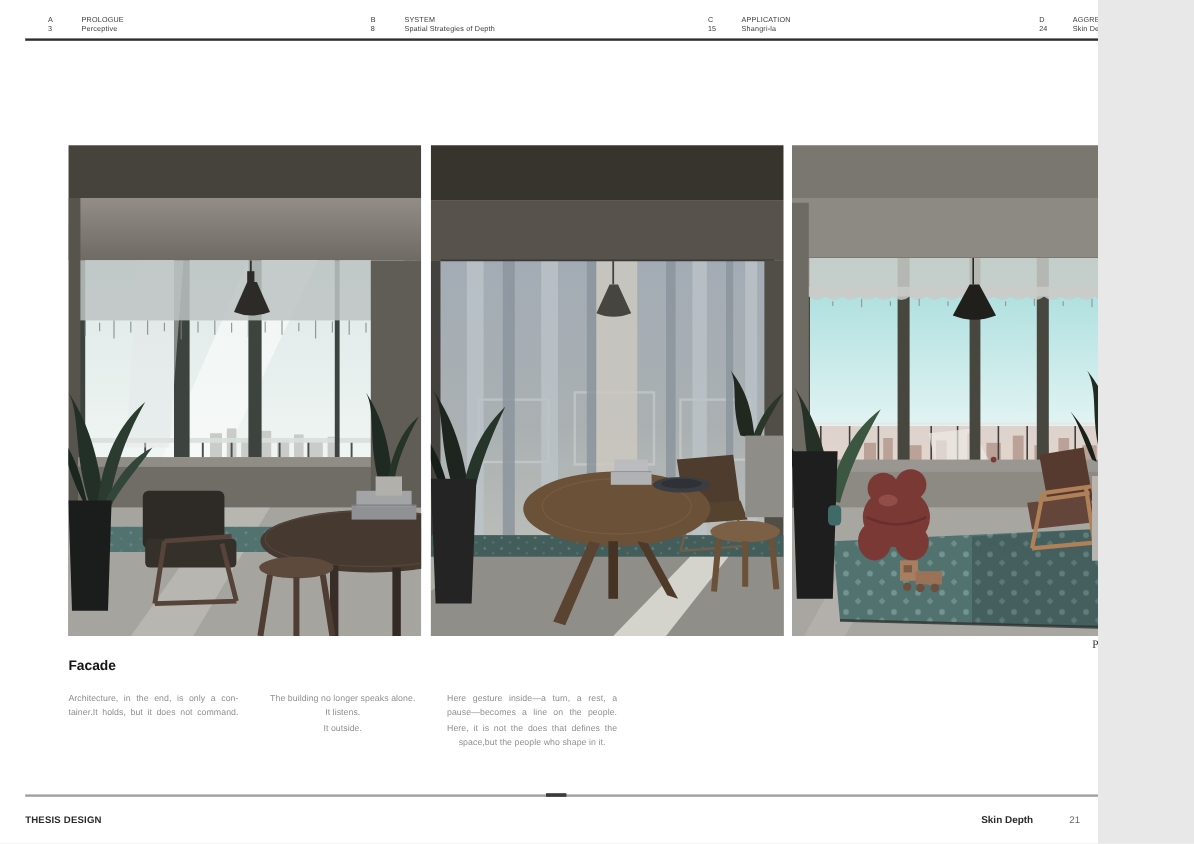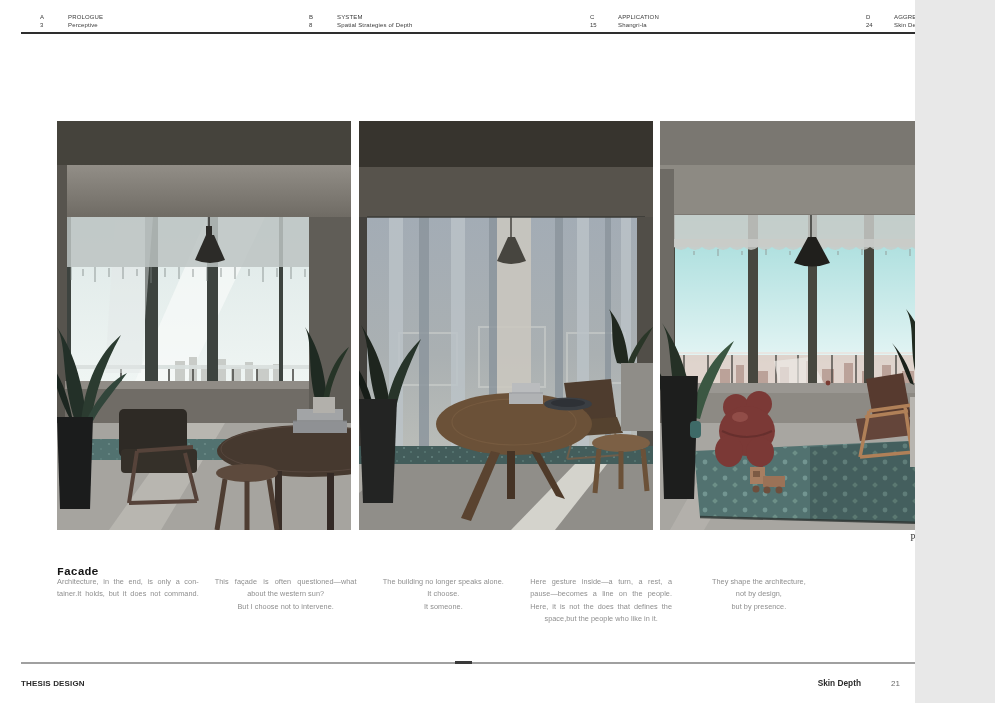--- a/index.html
+++ b/index.html
@@ -10,22 +10,22 @@
   .hg .ln{width:28px;}
   .hg .tt{letter-spacing:.15px;}
   .rule-top{position:absolute;left:21px;top:32px;width:953px;height:1.6px;background:#2e2e2e;}
   
   .figs{position:absolute;left:57px;top:121px;display:flex;gap:7.5px;}
   .figs figure{margin:0;width:294px;height:409px;}
   .figs svg{display:block;}
   .caption{position:absolute;left:57px;top:533px;width:897px;text-align:right;
            font-family:"Liberation Serif",serif;font-size:9.5px;color:#3c3c3c;}
   
-  .heading{position:absolute;left:57px;top:549px;font-family:Liberation Mono, monospace;
-           font-weight:bold;font-size:11.5px;color:#151515;margin-top:16px;}
+  .heading{position:absolute;left:57px;top:549px;font-family:Liberation Sans, sans-serif;
+           font-weight:bold;font-size:11.5px;color:#151515;}
   .cols{position:absolute;left:57px;top:576px;width:897px;display:flex;gap:16px;}
   .col{width:141.75px;font-size:7.3px;line-height:12.4px;color:#8f8f8f;letter-spacing:.05px;}
   .col .l{display:block;white-space:nowrap;overflow:visible;text-align:center;}
   .col .j{text-align:justify;text-align-last:justify;}
   
   .rule-bot{position:absolute;left:21px;top:662px;width:959px;height:1.5px;background:#a0a0a0;}
   .tick-mid{position:absolute;left:455px;top:661px;width:17px;height:3px;background:#3a3a3a;}
   .tick-right{position:absolute;left:957px;top:661px;width:23px;height:3px;background:#6b6b6b;}
   .f-left{position:absolute;left:21px;top:679px;font-size:8px;font-weight:bold;
           letter-spacing:.15px;color:#2b2b2b;}
@@ -383,39 +383,29 @@
   <div class="caption">Perspective</div>
 
   <div class="heading">Facade</div>
 
   <div class="cols">
     <div class="col">
       <span class="l j">Architecture, in the end, is only a con-</span>
       <span class="l j">tainer.It holds, but it does not command.</span>
     </div>
     <div class="col">
-      <span class="l j">This façade is often questioned—what</span>
-      <span class="l">about the western sun?</span>
-      <span class="l">But I choose not to intervene.</span>
-    </div>
-    <div class="col">
       <span class="l">The building no longer speaks alone.</span>
-      <span class="l">It choose.</span>
-      <span class="l">It someone.</span>
+      <span class="l">It listens.</span>
+      <span class="l">It outside.</span>
     </div>
     <div class="col">
       <span class="l j">Here gesture inside—a turn, a rest, a</span>
       <span class="l j">pause—becomes a line on the people.</span>
       <span class="l j">Here, it is not the does that defines the</span>
-      <span class="l">space,but the people who like in it.</span>
-    </div>
-    <div class="col">
-      <span class="l">They shape the architecture,</span>
-      <span class="l">not by design,</span>
-      <span class="l">but by presence.</span>
+      <span class="l">space,but the people who shape in it.</span>
     </div>
   </div>
 
   <div class="rule-bot"></div>
   <div class="tick-mid"></div>
   <div class="tick-right"></div>
   <div class="f-left">THESIS DESIGN</div>
   <div class="f-chapter">Skin Depth</div>
   <div class="f-page">21</div>
 

